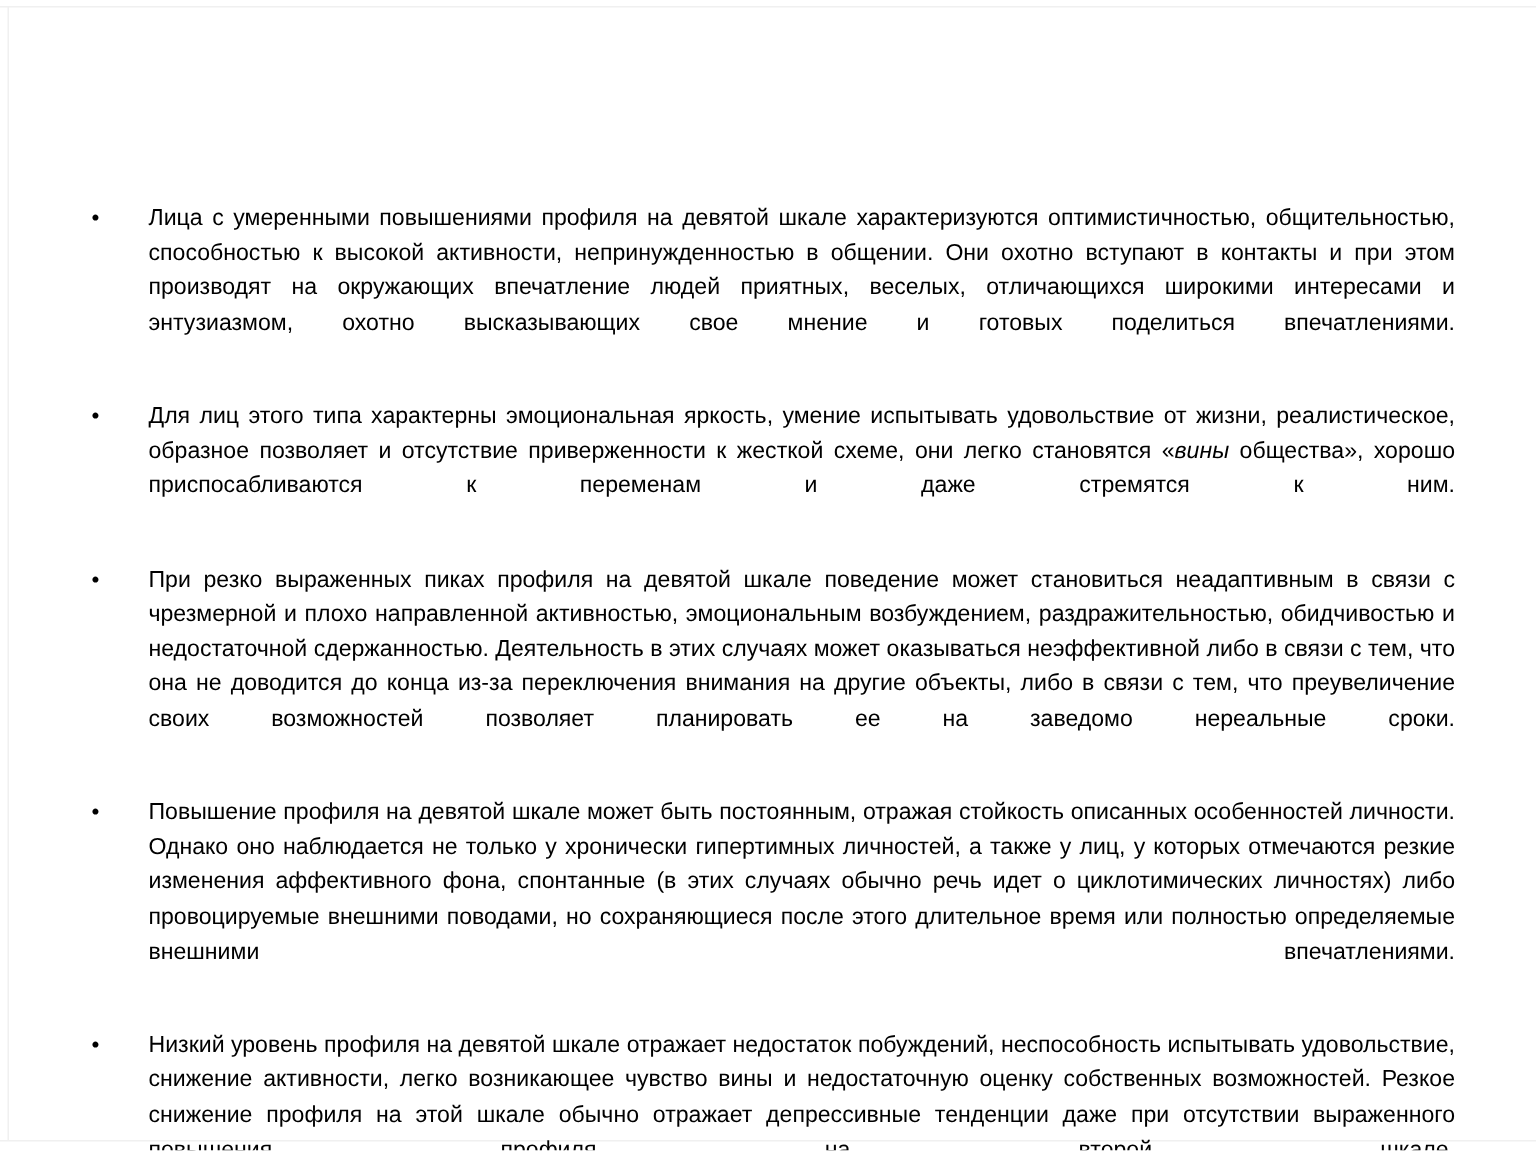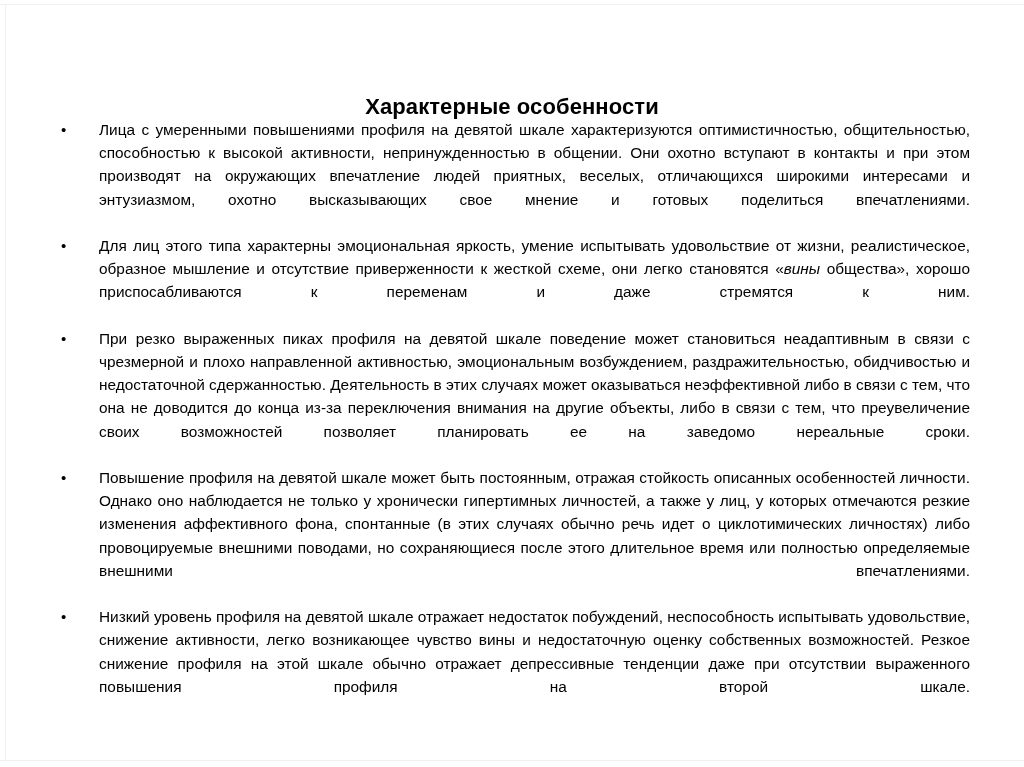--- a/index.html
+++ b/index.html
@@ -74,20 +74,21 @@
     top: 0;
     width: 10px;
     line-height: 23.2px;
     font-size: 15px;
     text-align: left;
   }
 
   .bullet-text {
     display: block;
     text-align: justify;
+    margin-top: 16px;
   }
 
   
   .bullet-text::after {
     content: "";
     display: inline-block;
     width: 100%;
   }
 
   .italic {
@@ -96,32 +97,31 @@
 </style>
 </head>
 <body>
 
 <div class="slide">
 
   <div class="slide-frame-top"></div>
   <div class="slide-frame-left"></div>
   <div class="slide-frame-bottom"></div>
 
-  <h1 class="slide-title">Характерные особенности</h1>
 
   <ul class="body-list">
 
     <li class="bullet-item">
       <span class="bullet-marker">•</span>
       <span class="bullet-text">Лица с умеренными повышениями профиля на девятой шкале характеризуются оптимистичностью, общительностью, способностью к высокой активности, непринужденностью в общении. Они охотно вступают в контакты и при этом производят на окружающих впечатление людей приятных, веселых, отличающихся широкими интересами и энтузиазмом, охотно высказывающих свое мнение и готовых поделиться впечатлениями.</span>
     </li>
 
     <li class="bullet-item">
       <span class="bullet-marker">•</span>
-      <span class="bullet-text"><span>Для лиц этого типа характерны эмоциональная яркость, умение испытывать удовольствие от жизни, реалистическое, образное мышление и отсутствие приверженности к жесткой схеме, они  легко становятся «</span><span class="italic">вины</span><span> общества», хорошо приспосабливаются к переменам и даже стремятся к ним.</span></span>
+      <span class="bullet-text"><span>Для лиц этого типа характерны эмоциональная яркость, умение испытывать удовольствие от жизни, реалистическое, образное позволяет и отсутствие приверженности к жесткой схеме, они  легко становятся «</span><span class="italic">вины</span><span> общества», хорошо приспосабливаются к переменам и даже стремятся к ним.</span></span>
     </li>
 
     <li class="bullet-item">
       <span class="bullet-marker">•</span>
       <span class="bullet-text">При резко выраженных пиках профиля на девятой шкале поведение может становиться неадаптивным в связи с чрезмерной и плохо направленной активностью, эмоциональным возбуждением, раздражительностью, обидчивостью и недостаточной сдержанностью. Деятельность в этих случаях может оказываться неэффективной либо в связи с тем, что она не доводится до конца из-за переключения внимания на другие объекты, либо в связи с тем, что преувеличение своих возможностей позволяет планировать ее на заведомо нереальные сроки.</span>
     </li>
 
     <li class="bullet-item">
       <span class="bullet-marker">•</span>
       <span class="bullet-text">Повышение профиля на девятой шкале может быть постоянным, отражая стойкость описанных особенностей личности. Однако оно наблюдается не только у хронически гипертимных личностей, а также у лиц, у которых отмечаются резкие изменения аффективного фона, спонтанные (в этих случаях обычно речь идет о циклотимических личностях) либо провоцируемые внешними поводами, но сохраняющиеся после этого длительное время или полностью определяемые внешними впечатлениями.</span>

